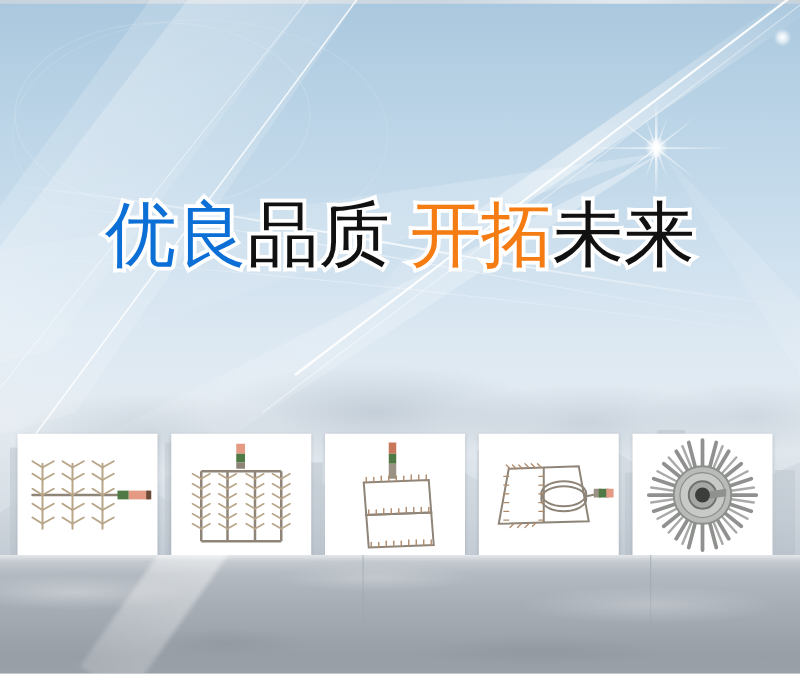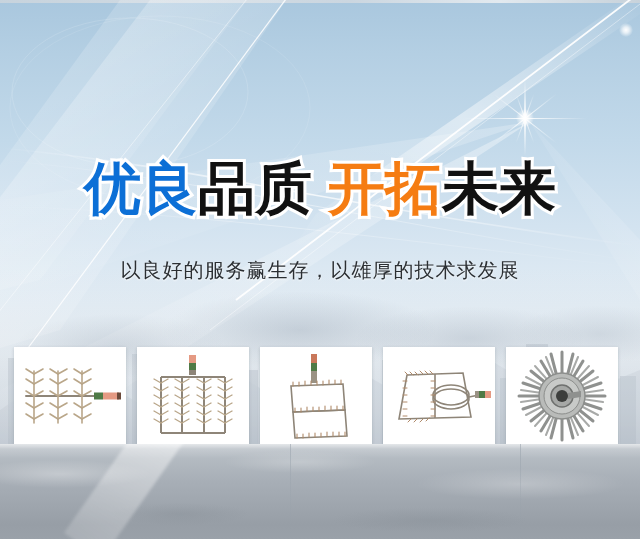--- a/index.html
+++ b/index.html
@@ -138,21 +138,21 @@
   }
 
   
   .headline {
     position: absolute;
     left: 0; top: 160px;
     width: 640px;
     text-align: center;
     font-size: 57px;
     line-height: 1;
-    font-weight: bold;
+    font-weight: normal;
     letter-spacing: 0px;
     white-space: nowrap;
   }
   .headline span {
     -webkit-text-stroke: 6px #ffffff;
     paint-order: stroke fill;
     text-shadow: 0 2px 2px rgba(255,255,255,.9);
   }
   .hl-blue   { color: #0c6fd6; }
   .hl-dark   { color: #111111; }
@@ -293,21 +293,20 @@
     <div class="ray r-d4"></div>
   </div>
   <div class="flare2">
     <div class="core"></div>
   </div>
 
   <div class="headline">
     <span class="hl-blue">优良</span><span class="hl-dark">品质</span><span class="hl-gap"></span><span class="hl-orange">开拓</span><span class="hl-dark">未来</span>
   </div>
 
-  <div class="subtitle">以良好的服务赢生存，以雄厚的技术求发展</div>
 
   <div class="cards">
 
     <div class="card">
       <svg width="104" height="78" viewBox="0 0 104 78">
         <g stroke="#8e8578" stroke-width="2" fill="none" stroke-linecap="round">
           <line x1="8" y1="39" x2="78" y2="39"></line>
         </g>
 
         <g>

